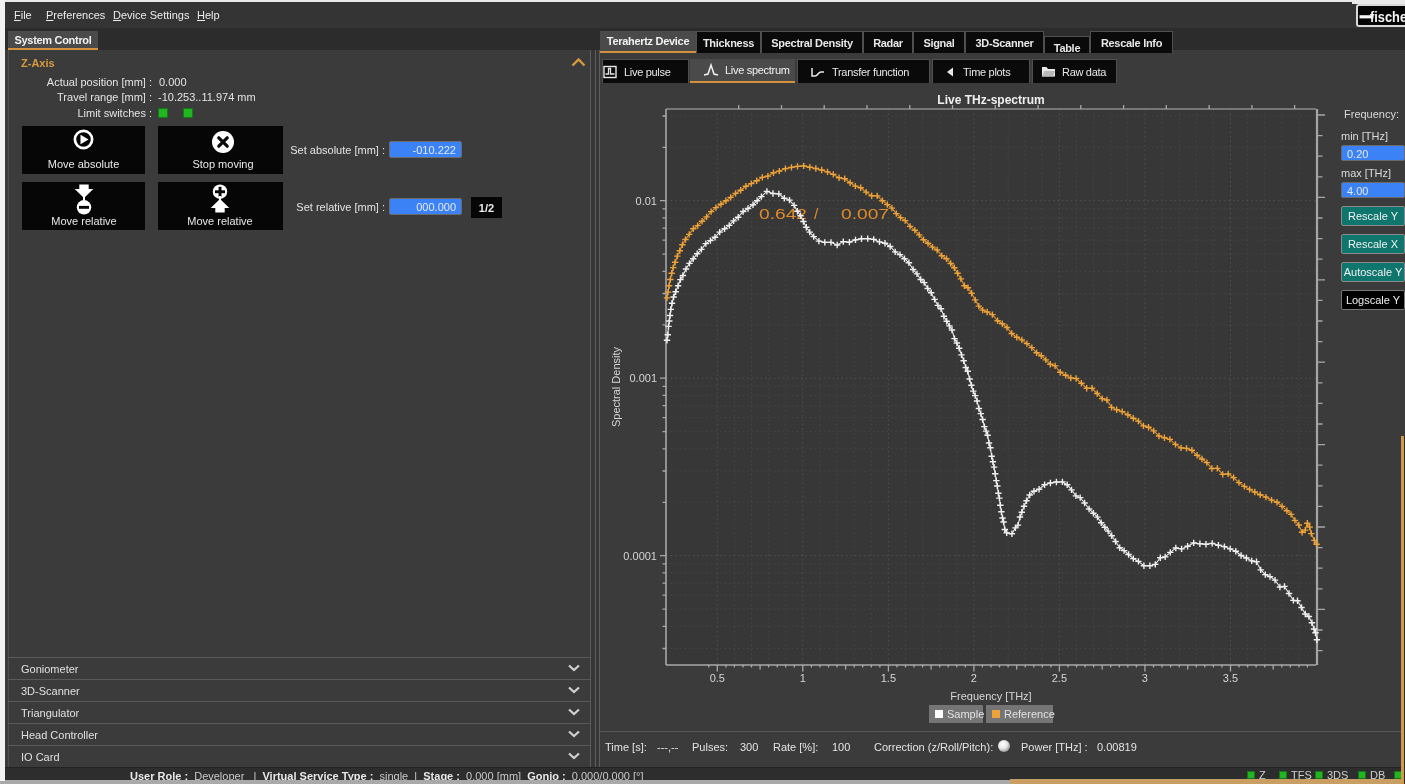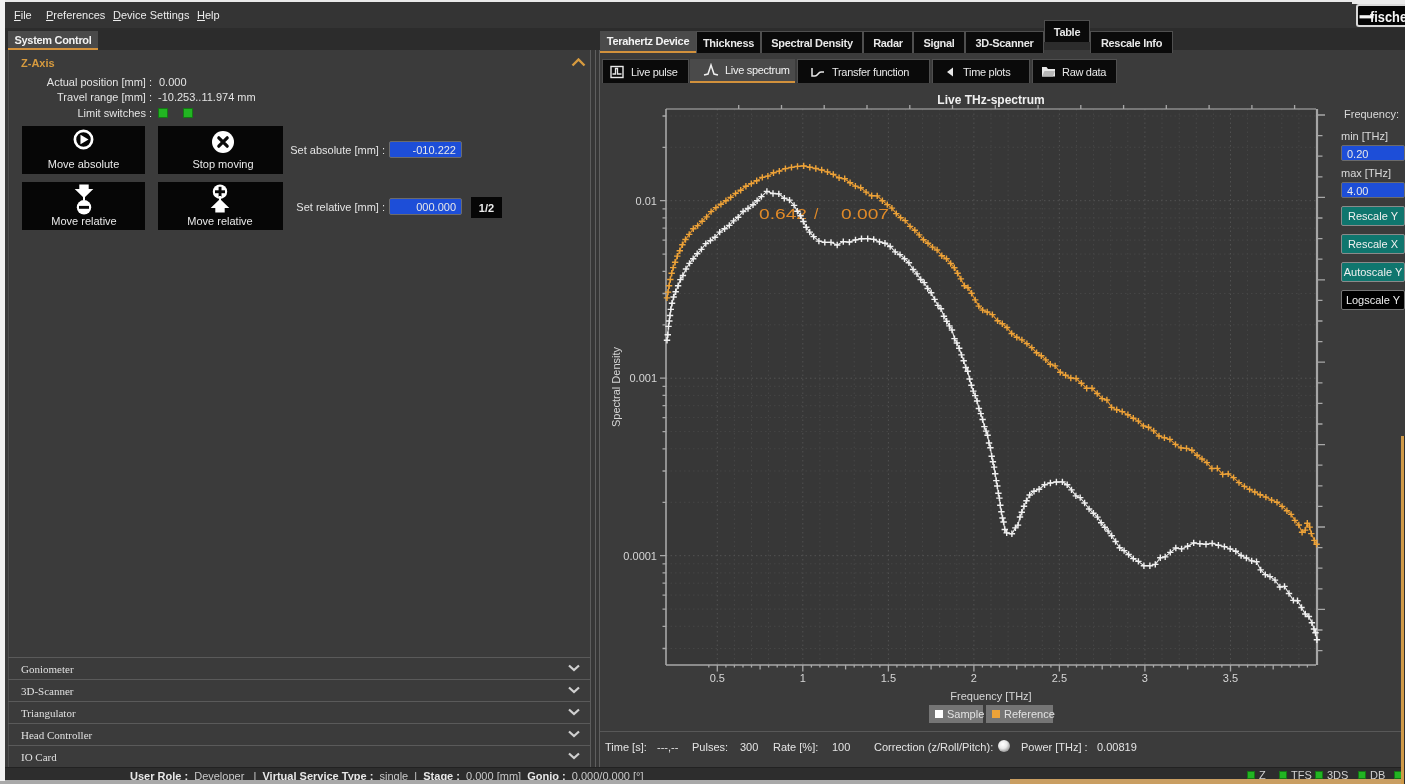--- a/index.html
+++ b/index.html
@@ -3,27 +3,27 @@
 <meta charset="utf-8">
 <style>
 html,body{margin:0;padding:0;width:1405px;height:784px;overflow:hidden;background:#3b3b3b;
  font-family:"Liberation Sans",sans-serif;font-size:11px;color:#e4e4e4;}
 *{box-sizing:border-box;}
 .abs{position:absolute;}
 .b{font-weight:bold;}
 .tab{position:absolute;font-weight:bold;font-size:11px;letter-spacing:-0.3px;display:flex;align-items:center;justify-content:center;color:#e8e8e8;}
 .tab.on{background:#4a4a4a;border-bottom:2px solid #d2913c;color:#f2f2f2;}
 .tab.off{background:#0a0a0a;border:1px solid #4f4f4f;border-bottom:none;}
-.inp{position:absolute;background:#1d4ed8;border:1px solid #6b6b6b;border-radius:2px;color:#e8e8e8;
+.inp{position:absolute;background:#3b82f6;border:1px solid #6b6b6b;border-radius:2px;color:#e8e8e8;
  text-align:right;padding:1px 5px 0 0;font-size:11px;line-height:14px;}
 .btn{position:absolute;background:#0f766e;border:1px solid #8a8a8a;border-radius:2px;color:#f0f0f0;
  display:flex;align-items:center;justify-content:center;font-size:11px;}
 .blk{position:absolute;background:#060606;color:#ececec;}
 .led{position:absolute;width:9.5px;height:9.5px;background:#22b522;border:0.5px solid #157715;}
-.acc{position:absolute;left:8px;width:582px;height:22px;border-top:1px solid #5a5a5a;color:#e0e0e0;font-family:Liberation Serif, serif;}
+.acc{position:absolute;left:8px;width:582px;height:22px;border-top:1px solid #5a5a5a;color:#e0e0e0;}
 .acc span{position:absolute;left:13px;top:5px;}
 .chev{position:absolute;right:9px;top:6px;width:14px;height:8px;}
 </style>
 </head>
 <body>
 
 <div class="abs" style="left:0;top:0;width:1405px;height:2px;background:#e9e9e9;"></div>
 <div class="abs" style="left:0;top:0;width:4.5px;height:781px;background:#f2f2f2;z-index:50;"></div>
 
 <div class="abs" style="left:0;top:2px;width:1405px;height:26px;background:#343434;"></div>
@@ -125,25 +125,25 @@
       <path d="M1.5 1.5 L6.5 6 L11.5 1.5" stroke="#d0d0d0" stroke-width="2.2" fill="none"></path>
     </svg>
   </div>
 
 <div class="tab on" style="left:600px;top:31px;width:96px;height:22px;">Terahertz Device</div>
 <div class="tab off" style="left:696px;top:31px;width:65px;height:22px;">Thickness</div>
 <div class="tab off" style="left:761px;top:31px;width:102px;height:22px;">Spectral Density</div>
 <div class="tab off" style="left:863px;top:31px;width:50px;height:22px;">Radar</div>
 <div class="tab off" style="left:913px;top:31px;width:52px;height:22px;">Signal</div>
 <div class="tab off" style="left:965px;top:31px;width:79px;height:22px;">3D-Scanner</div>
-<div class="tab off" style="left:1044px;top:20px;width:46px;height:22px;">Table</div>
+<div class="tab off" style="left:1044px;top:36px;width:46px;height:22px;">Table</div>
 <div class="tab off" style="left:1090px;top:31px;width:83px;height:22px;">Rescale Info</div>
 
 <div class="abs" style="left:600px;top:53px;width:805px;height:6px;background:#3b3b3b;"></div>
-<div class="tab off" style="left:602px;top:59px;width:87px;height:24px;justify-content:flex-start;padding-left:7px;font-weight:normal;">
+<div class="tab off" style="left:602px;top:59px;width:87px;height:24px;justify-content:flex-start;font-weight:normal;">
  <svg width="15" height="14" viewBox="0 0 15 14" style="margin-right:6px;">
   <rect x="1" y="1.5" width="12" height="11" fill="none" stroke="#e8e8e8" stroke-width="1.4"></rect>
   <path d="M2.5 9 h3 v-5.5 h2 v5.5 h4" stroke="#e8e8e8" stroke-width="1.3" fill="none"></path>
  </svg>Live pulse</div>
 <div class="tab on" style="left:690px;top:59px;width:105px;height:24px;justify-content:flex-start;padding-left:13px;font-weight:normal;">
  <svg width="16" height="14" viewBox="0 0 16 14" style="margin-right:6px;">
   <path d="M1 12 L5 11 L8 2 L11 11 L15 12" stroke="#f0f0f0" stroke-width="1.5" fill="none"></path>
  </svg>Live spectrum</div>
 <div class="tab off" style="left:797px;top:59px;width:133px;height:24px;justify-content:flex-start;padding-left:12px;font-weight:normal;">
  <svg width="16" height="14" viewBox="0 0 16 14" style="margin-right:6px;">

